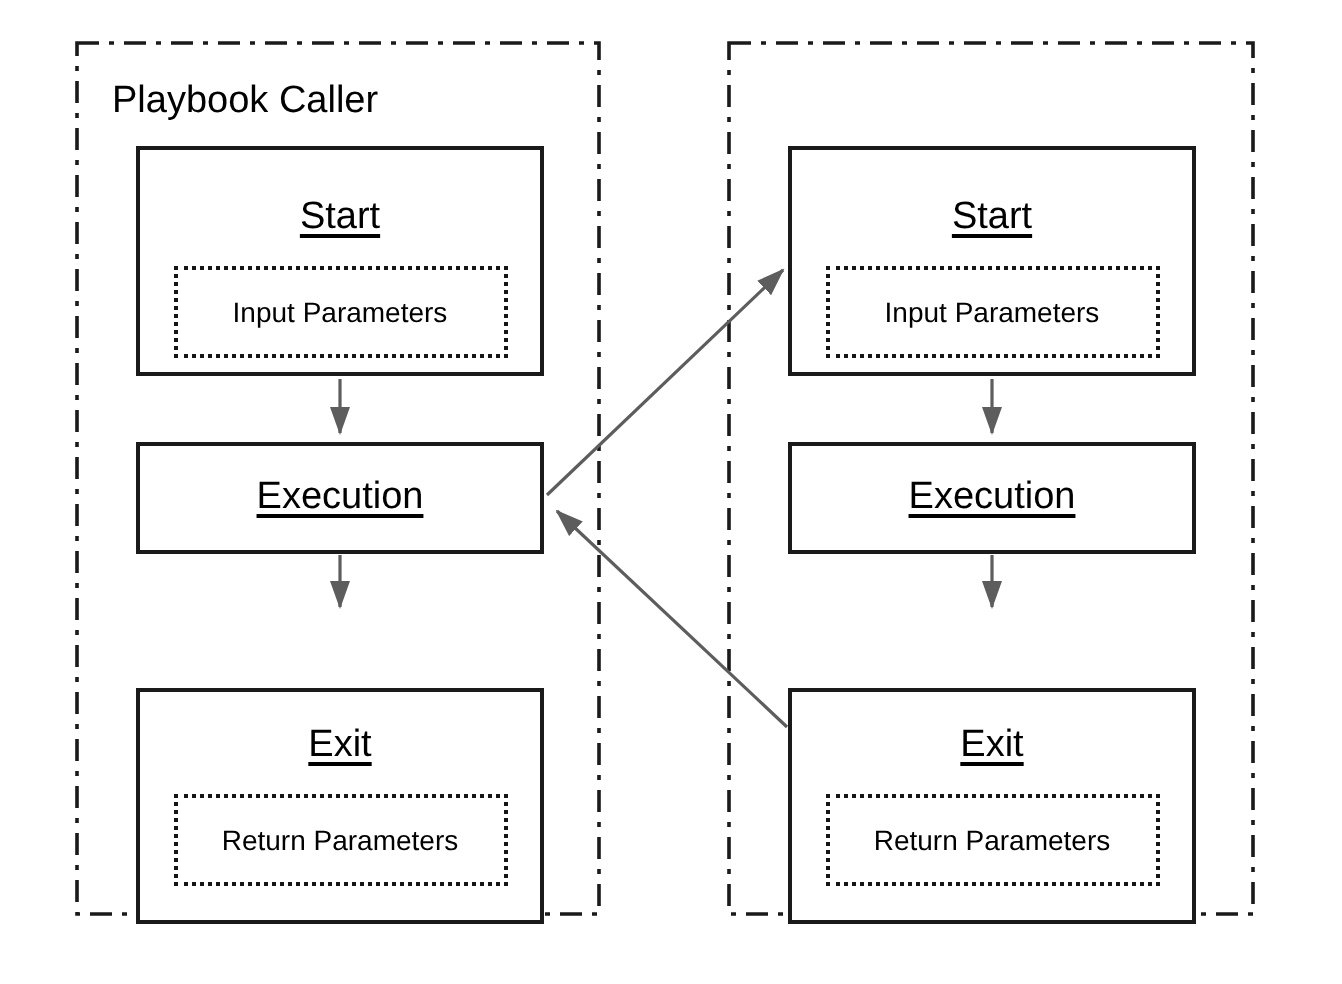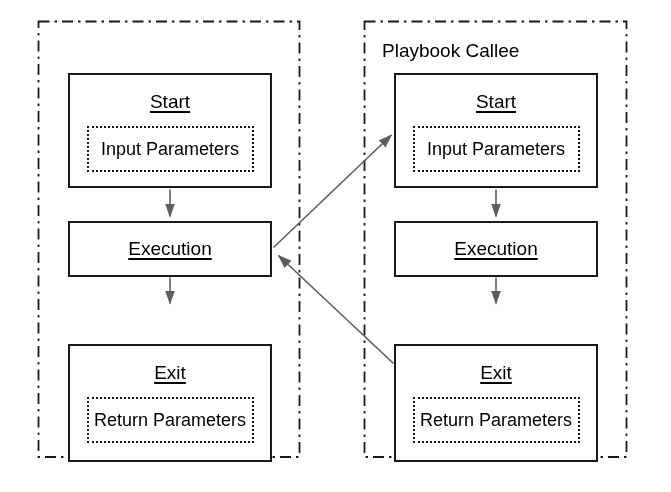--- a/index.html
+++ b/index.html
@@ -39,21 +39,21 @@
   .node {
     position: absolute;
     left: 30px;
     width: 204px;
     border: 2px solid #1a1a1a;
     background: #ffffff;
     display: flex;
     flex-direction: column;
     align-items: center;
   }
-  .node-start     { top: 52px;  height: 115px; }
+  .node-start     { top: 52px;  height: 115px; justify-content: center; }
   .node-execution { top: 200px; height: 56px; justify-content: center; align-items: center; }
   .node-exit      { top: 287px; height: 118px; margin-top: 36px; }
   .node-title {
     font-size: 19px;
     line-height: 22px;
     text-decoration: underline;
     text-decoration-thickness: 1.5px;
     text-underline-offset: 3px;
     color: #000000;
     white-space: nowrap;
@@ -62,21 +62,21 @@
   .param-box {
     margin-top: 13px;
     width: 167px;
     height: 46px;
     border: 2px dotted #161616;
     display: flex;
     align-items: center;
     justify-content: center;
   }
   .param-label {
-    font-size: 18px;
+    font-size: 14px;
     line-height: 17px;
     color: #000000;
     white-space: nowrap;
   }
 </style>
 </head>
 <body>
 
 <div class="canvas">
 
@@ -94,20 +94,21 @@
     <line x1="170" y1="277.5" x2="170" y2="303.5" stroke="#5d5d5d" stroke-width="1.6" marker-end="url(#ah)"></line>
 
     <line x1="496" y1="189.5" x2="496" y2="216.5" stroke="#5d5d5d" stroke-width="1.6" marker-end="url(#ah)"></line>
     <line x1="496" y1="277.5" x2="496" y2="303.5" stroke="#5d5d5d" stroke-width="1.6" marker-end="url(#ah)"></line>
 
     <line x1="273.5" y1="247.5" x2="391.5" y2="135" stroke="#5d5d5d" stroke-width="1.6" marker-end="url(#ah)"></line>
     <line x1="393.5" y1="363.5" x2="278.5" y2="255.5" stroke="#5d5d5d" stroke-width="1.6" marker-end="url(#ah)"></line>
   </svg>
 
   <div class="group group-caller">
+    <div class="group-label">Playbook Caller</div>
 
     <div class="node node-start">
       <div class="node-title">Start</div>
       <div class="param-box">
         <span class="param-label">Input Parameters</span>
       </div>
     </div>
 
     <div class="node node-execution">
       <div class="node-title">Execution</div>
@@ -115,21 +116,20 @@
 
     <div class="node node-exit">
       <div class="node-title">Exit</div>
       <div class="param-box">
         <span class="param-label">Return Parameters</span>
       </div>
     </div>
   </div>
 
   <div class="group group-callee">
-    <div class="group-label">Playbook Callee</div>
 
     <div class="node node-start">
       <div class="node-title">Start</div>
       <div class="param-box">
         <span class="param-label">Input Parameters</span>
       </div>
     </div>
 
     <div class="node node-execution">
       <div class="node-title">Execution</div>

